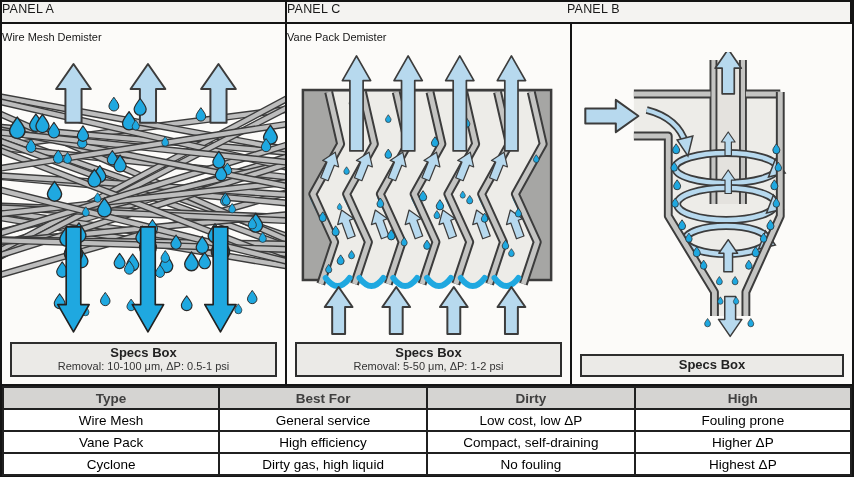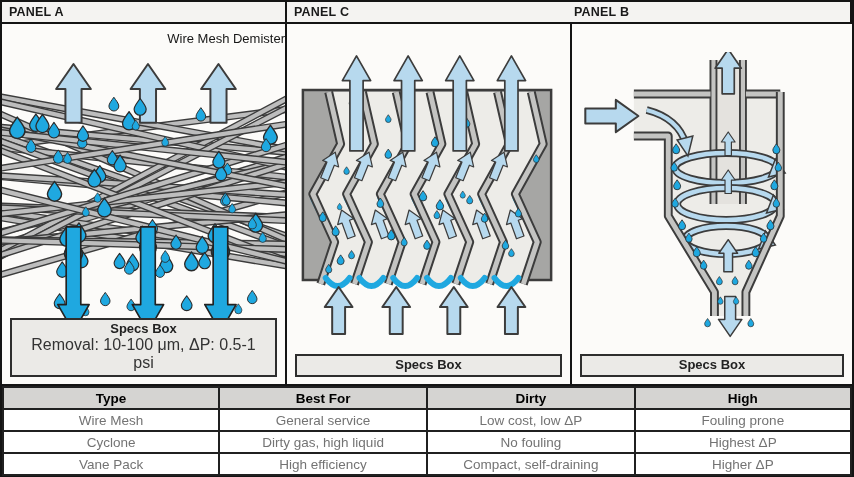--- a/index.html
+++ b/index.html
@@ -1,33 +1,33 @@
 <!DOCTYPE html>
 <html><head>
 <meta charset="utf-8">
 <style>
   *{margin:0;padding:0;box-sizing:border-box}
   html,body{width:854px;height:477px;background:#fff;font-family:"Liberation Sans",sans-serif;color:#1a1a1a;overflow:hidden}
   .stage{width:854px;height:477px;border:2px solid #141414;display:flex;flex-direction:column;background:#fbfaf8}
   .tabs{display:flex;height:22px;border-bottom:2px solid #141414;background:#f4f3f1;flex:0 0 auto}
-  .tab{display:flex;align-items:center;padding-left:7px;font-weight:bold;font-size:12.5px;letter-spacing:.2px}
+  .tab{display:flex;align-items:flex-start;font-weight:normal;font-size:12.5px;letter-spacing:.2px}
   .tab-a,.tab-b{width:285px;border-right:2px solid #141414}
   .tab-c{flex:1}
   .panels{display:flex;height:362px;border-bottom:2px solid #141414;flex:0 0 auto}
   .panel{position:relative;width:285px;border-right:2px solid #141414;background:#fcfbf9;overflow:hidden}
   .panel-c{flex:1;border-right:none}
-  .panel-title{text-align:right;font-size:13px;margin-top:7px;color:#161616}
+  .panel-title{text-align:left;font-size:11px;margin-top:7px;color:#161616}
   svg.diagram{position:absolute;left:0;top:28px;width:100%;height:286px}
   .specs{position:absolute;left:8px;right:8px;bottom:7px;border:2px solid #2e2e2e;background:#ebeae7;text-align:center;padding:1px 16px 3px;z-index:2}
   .specs .t{font-weight:bold;font-size:13px;color:#222}
-  .specs .l{font-size:16px;color:#333}
+  .specs .l{font-size:11px;color:#333}
   table{width:100%;flex:1;border-collapse:collapse;table-layout:fixed;background:#fff}
   th,td{border:2px solid #202020;text-align:center;font-size:13.5px;padding:0;height:22px;overflow:hidden;white-space:nowrap}
-  th{background:#d5d4d2;color:#000000}
-  td{color:#737373}
+  th{background:#d5d4d2;color:#404040}
+  td{color:#000000}
   .hiddefs{position:absolute;width:0;height:0}
 </style>
 </head>
 <body>
 
 <svg class="hiddefs" aria-hidden="true">
   <defs>
     <path id="drop" d="M0,-7 C2.6,-3.2 6,0.6 6,3.6 A6,6 0 1,1 -6,3.6 C-6,0.6 -2.6,-3.2 0,-7 Z" stroke-linejoin="round"></path>
     <path id="arrow" d="M-6.5,23 L-6.5,-4 L-14,-4 L0,-24 L14,-4 L6.5,-4 L6.5,23 Z" stroke-linejoin="round"></path>
     <path id="arrow-tall" d="M-7,62 L-7,-12 L-15,-12 L0,-38 L15,-12 L7,-12 L7,62 Z" stroke-linejoin="round"></path>
@@ -193,20 +193,21 @@
             <use href="#arrow-tall" transform="translate(220,240) rotate(180) scale(1.05)" fill="#1fa8e0" stroke="#222" stroke-width="1.6"></use>
           </g>
         </svg>
       <div class="specs">
         <div class="t">Specs Box</div>
         <div class="l">Removal: 10-100 μm, ΔP: 0.5-1 psi</div>
       </div>
     </div>
 
     <div class="panel panel-b">
+      <div class="panel-title">Vane Pack Demister</div>
       <svg id="svg-b" class="diagram" viewBox="0 0 285 286" preserveAspectRatio="none">
           <g>
             <rect x="16" y="38" width="250" height="190" fill="#a6a6a4" stroke="#3c3c3c" stroke-width="2.5"></rect>
             <polygon points="34,232 48,190 26,142 54,92 42,40 76,40 88,92 60,142 82,190 68,232" fill="#edece8"></polygon>
             <polygon points="68,232 82,190 60,142 88,92 76,40 110,40 122,92 94,142 116,190 102,232" fill="#edece8"></polygon>
             <polygon points="102,232 116,190 94,142 122,92 110,40 144,40 156,92 128,142 150,190 136,232" fill="#edece8"></polygon>
             <polygon points="136,232 150,190 128,142 156,92 144,40 178,40 190,92 162,142 184,190 170,232" fill="#edece8"></polygon>
             <polygon points="170,232 184,190 162,142 190,92 178,40 212,40 224,92 196,142 218,190 204,232" fill="#edece8"></polygon>
             <polygon points="204,232 218,190 196,142 224,92 212,40 246,40 258,92 230,142 252,190 238,232" fill="#edece8"></polygon>
           </g>
@@ -300,20 +301,21 @@
           </g>
           <g>
             <use href="#arrow" transform="translate(52,259)" fill="#b7d9ee" stroke="#3c3c3c" stroke-width="2"></use>
             <use href="#arrow" transform="translate(110,259)" fill="#b7d9ee" stroke="#3c3c3c" stroke-width="2"></use>
             <use href="#arrow" transform="translate(168,259)" fill="#b7d9ee" stroke="#3c3c3c" stroke-width="2"></use>
             <use href="#arrow" transform="translate(226,259)" fill="#b7d9ee" stroke="#3c3c3c" stroke-width="2"></use>
           </g>
         </svg>
       <div class="specs">
         <div class="t">Specs Box</div>
+        <div class="l">Removal: 5-50 μm, ΔP: 1-2 psi</div>
       </div>
     </div>
 
     <div class="panel panel-c">
       <svg id="svg-c" class="diagram" viewBox="0 0 285 286" preserveAspectRatio="none">
           <g>
             <polygon points="63,42 212,42 212,164 177,240 177,264 145,264 145,240 98,164 98,84 63,84" fill="#edece8"></polygon>
             <rect x="140" y="8" width="38" height="144" fill="#e4e2de"></rect>
             <path d="M144,8 L144,152" fill="none" stroke="#3c3c3c" stroke-width="8"></path>
             <path d="M144,8 L144,152" fill="none" stroke="#c4c4c2" stroke-width="4.2"></path>
@@ -406,27 +408,27 @@
       </tr>
     </thead>
     <tbody>
       <tr>
         <td>Wire Mesh</td>
         <td>General service</td>
         <td>Low cost, low ΔP</td>
         <td>Fouling prone</td>
       </tr>
       <tr>
+        <td>Vane Pack</td>
+        <td>High efficiency</td>
+        <td>Compact, self-draining</td>
+        <td>Higher ΔP</td>
+      </tr>
+      <tr>
         <td>Cyclone</td>
         <td>Dirty gas, high liquid</td>
         <td>No fouling</td>
         <td>Highest ΔP</td>
       </tr>
-      <tr>
-        <td>Vane Pack</td>
-        <td>High efficiency</td>
-        <td>Compact, self-draining</td>
-        <td>Higher ΔP</td>
-      </tr>
     </tbody>
   </table>
 
 </div>
 
 </body></html>

